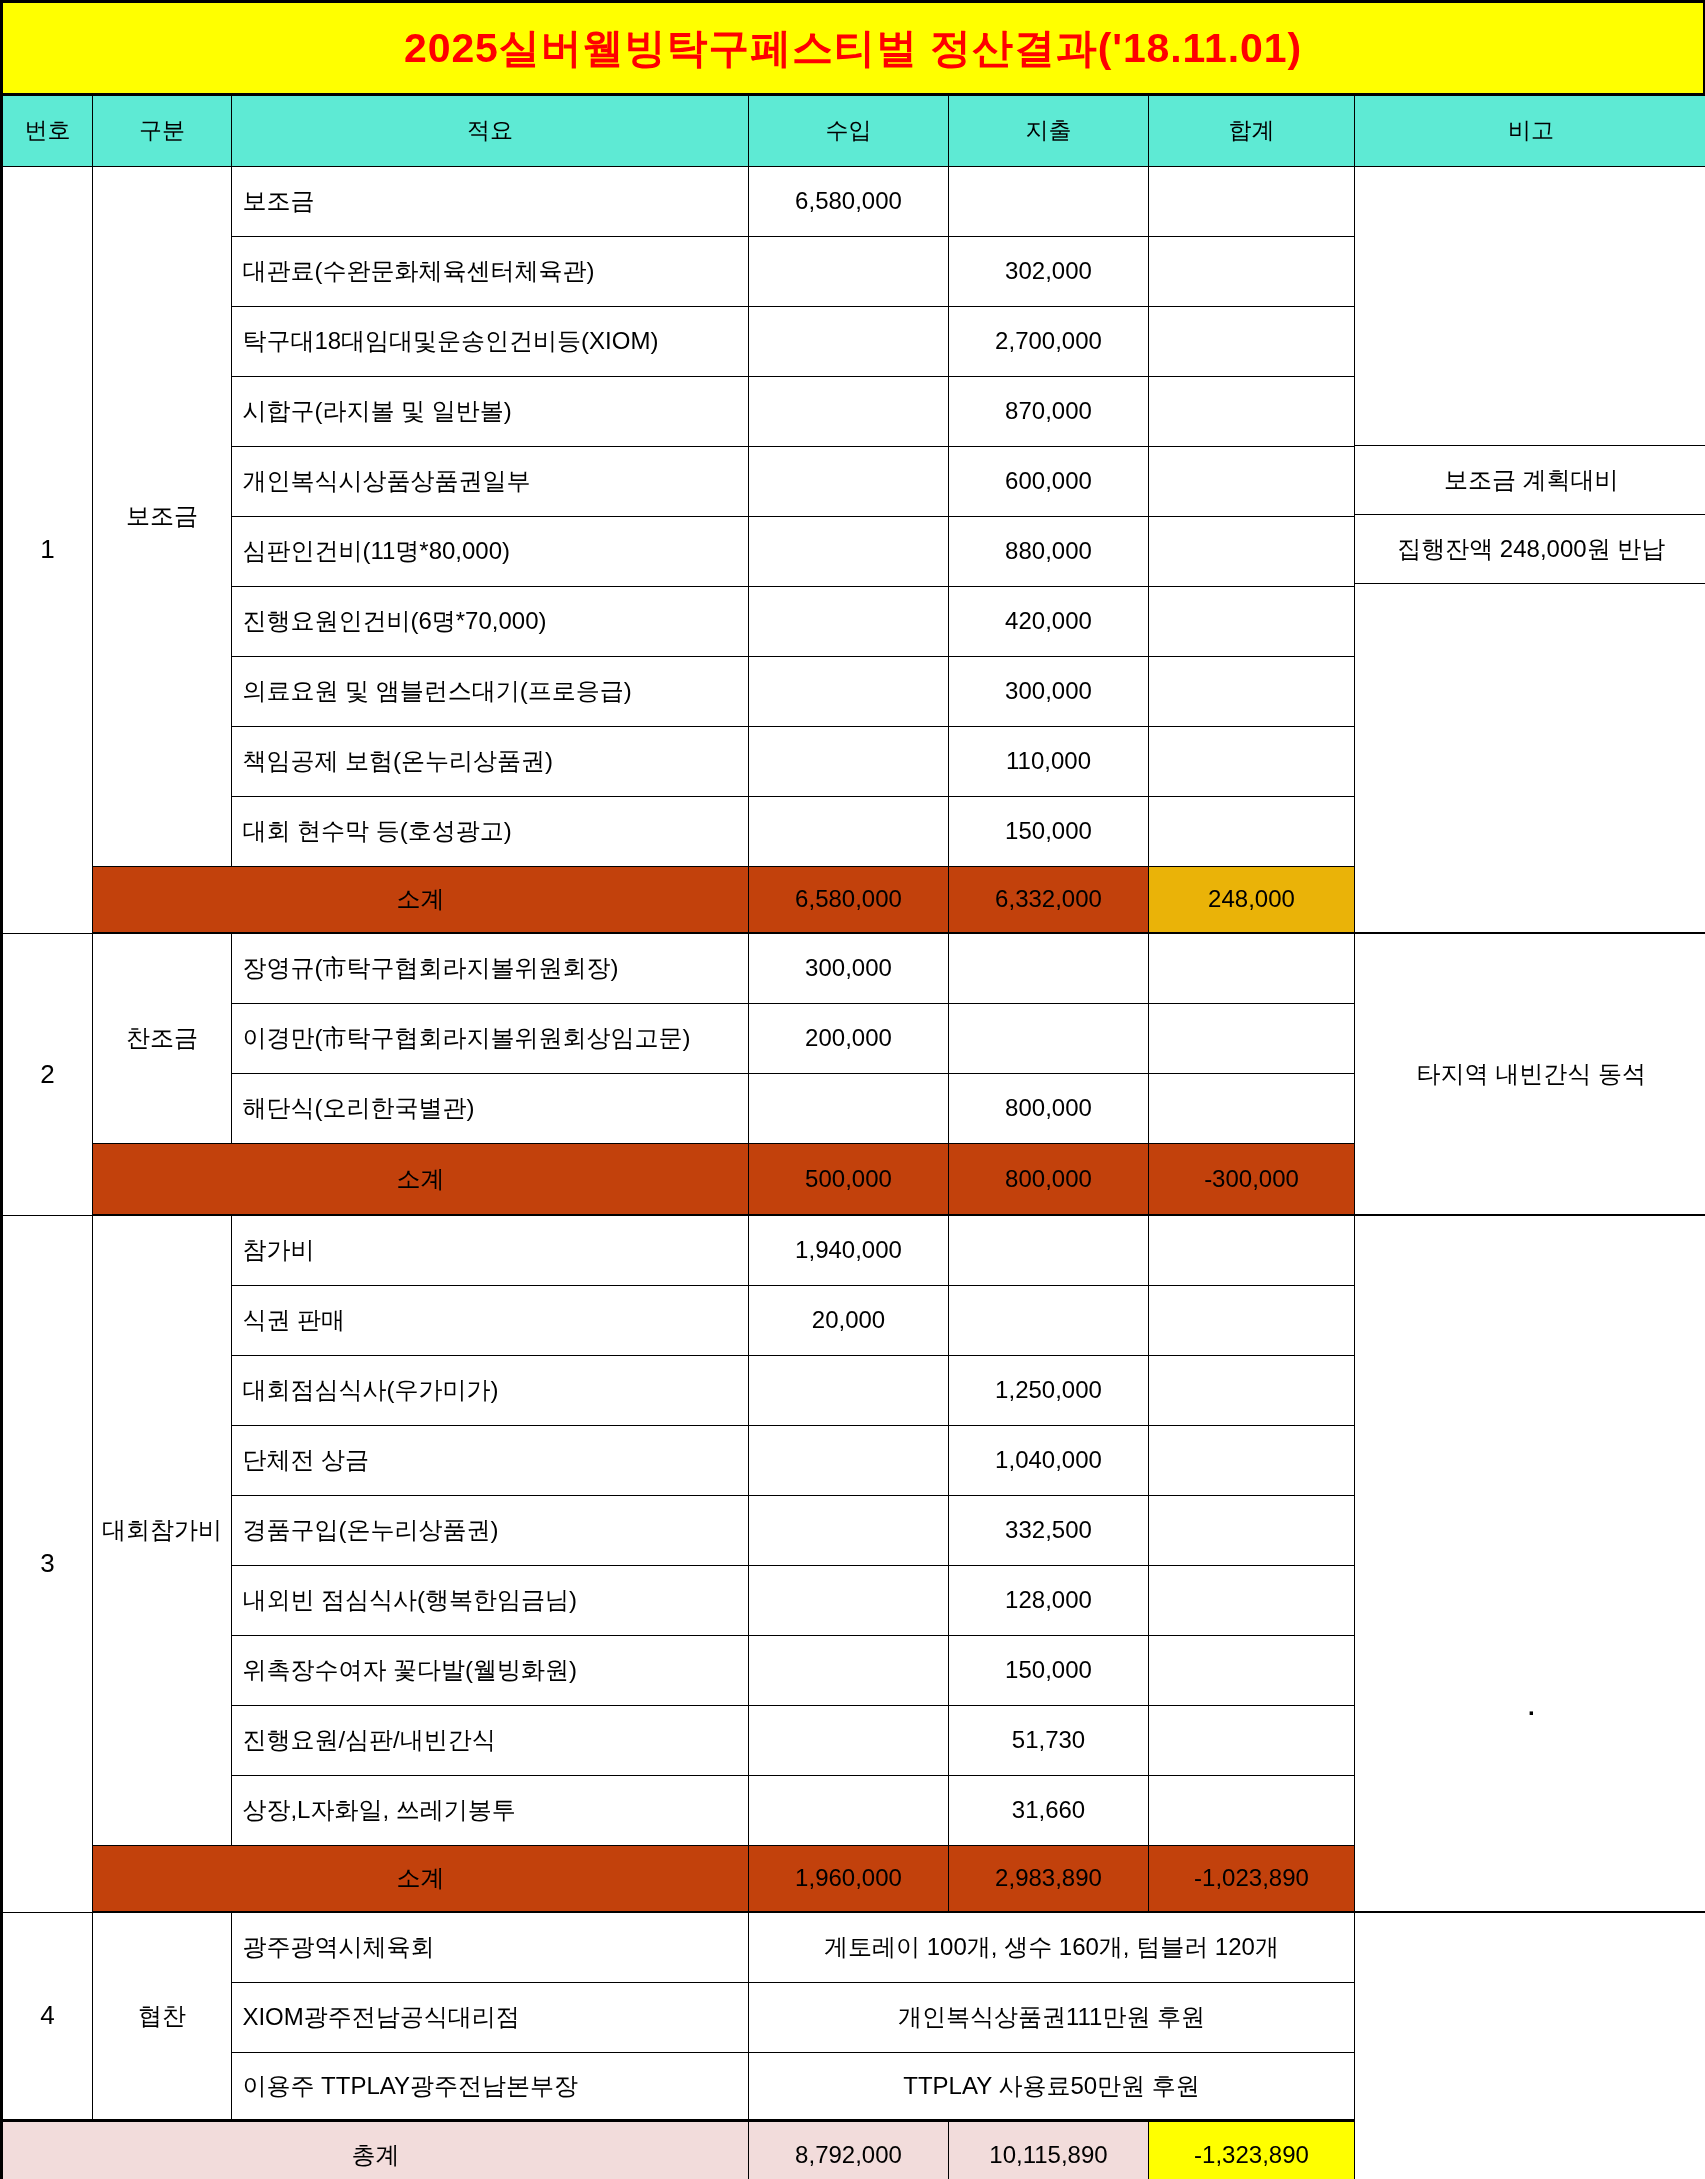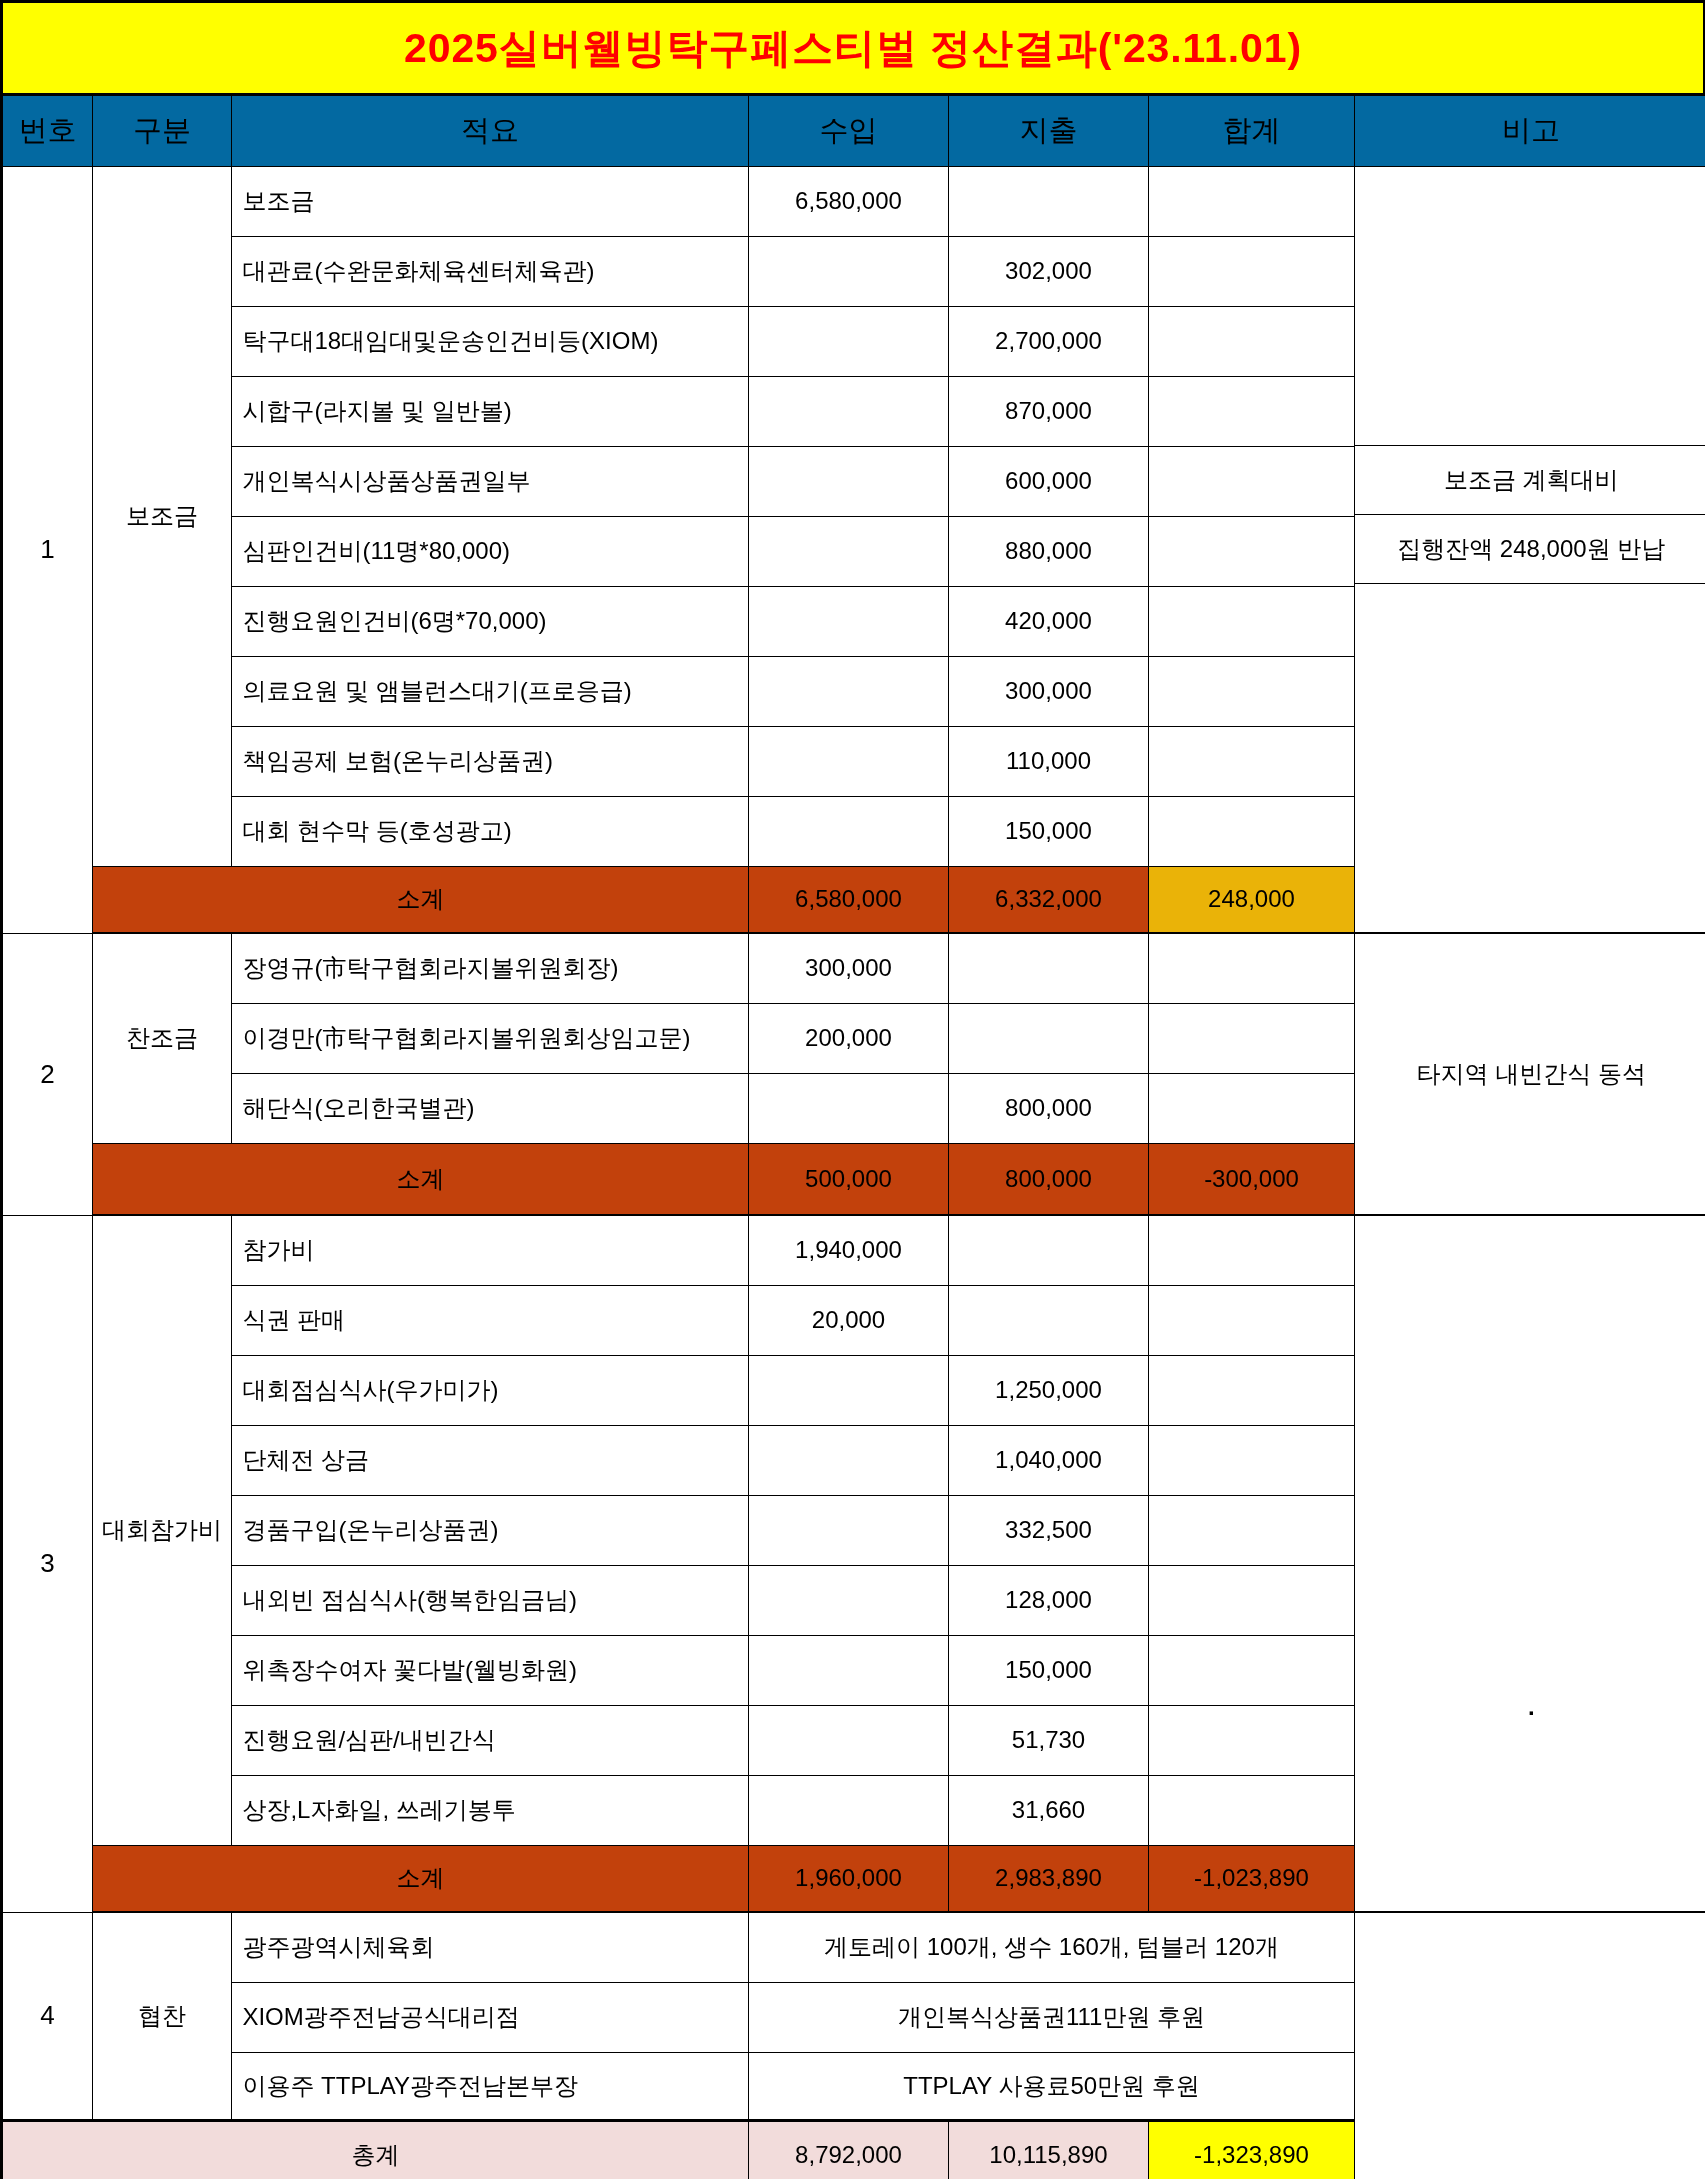--- a/index.html
+++ b/index.html
@@ -11,21 +11,21 @@
     background:#FFFF00;color:#FF0000;
     display:flex;align-items:center;justify-content:center;
     font-size:41px;font-weight:bold;letter-spacing:0.9px;
   }
 
   table.sheet{border-collapse:collapse;table-layout:fixed;width:1706px;}
   td,th{
     border:1.7px solid #000;padding:0;box-sizing:border-box;
     font-size:24px;font-weight:normal;vertical-align:middle;overflow:hidden;
   }
-  th{background:#0369a1;font-size:29px;border-top:none;text-align:center;}
+  th{background:#5eead4;font-size:23px;border-top:none;text-align:center;}
   tr{height:70px;}
   tr.h77{height:67px;}
   tr.h83{height:72px;}
   tr.h78{height:68px;}
 
   .ol{border-left:3.5px solid #000;}          
   .c-no{text-align:center;font-size:26px;}
   .c-cat{text-align:center;}
   .c-desc{text-align:left;padding-left:10.4px;}
   .c-num{text-align:center;}
@@ -61,21 +61,21 @@
     background:#F2DCDB;text-align:center;
   }
   td.grand.bgyellow{background:#FFFF00;}
   td.remark-plain{border:none;border-left:1.7px solid #000;background:#fff;}
 </style>
 </head>
 <body>
 
 <div class="page">
 
-  <div class="title-box">2025실버웰빙탁구페스티벌 정산결과('23.11.01)</div>
+  <div class="title-box">2025실버웰빙탁구페스티벌 정산결과('18.11.01)</div>
 
   <table class="sheet">
     <colgroup>
       <col style="width:91px">
         <col style="width:139px">
         <col style="width:517px">
       <col style="width:200px">
         <col style="width:200px">
         <col style="width:206px">
       <col style="width:353px">

